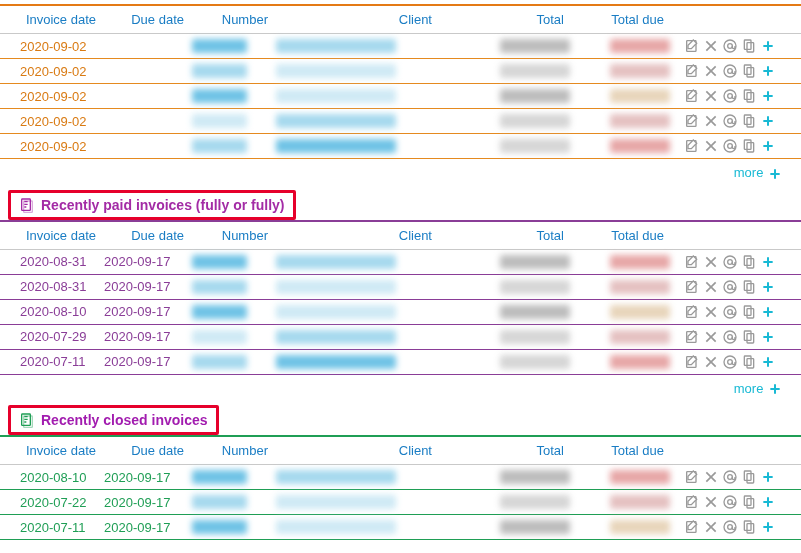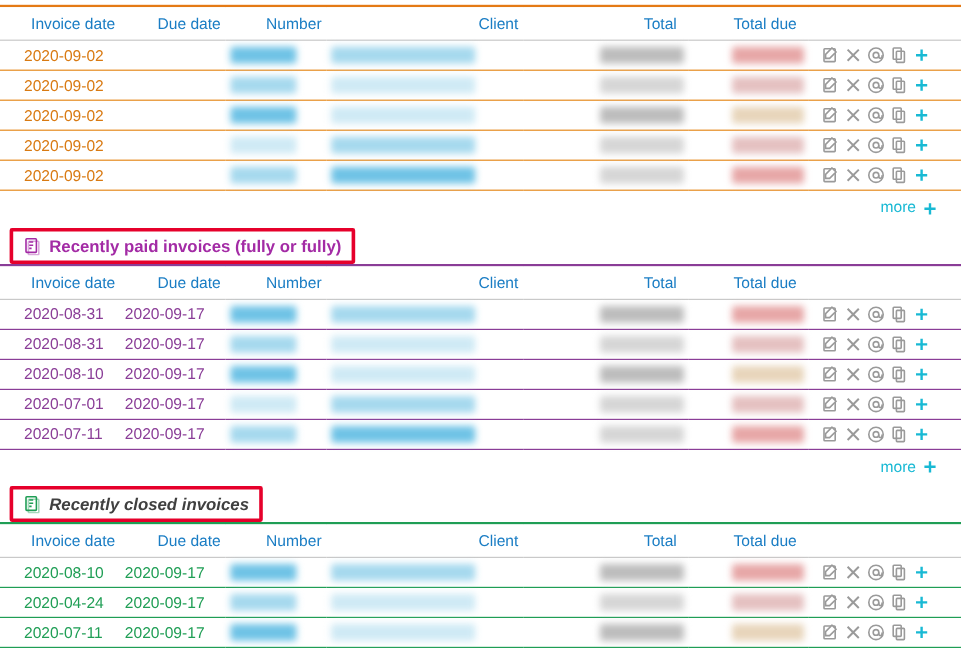--- a/index.html
+++ b/index.html
@@ -48,21 +48,21 @@
   .more-row .plus { vertical-align:middle; }
   .more-link { cursor:pointer; }
   tr.orange td { border-bottom-color:#e58a1f; }
   tr.orange .date-cell, tr.orange .due-cell { color:#d97a12; }
   tr.purple td { border-bottom-color:#8a3d97; }
   tr.purple .date-cell, tr.purple .due-cell { color:#8a3d97; }
   tr.green td  { border-bottom-color:#1f9e55; }
   tr.green .date-cell, tr.green .due-cell { color:#1f9e55; }
   .hdr-orange { color:#e47a15; }
   .hdr-purple { color:#a32ba5; }
-  .hdr-green  { color:#404040;font-style:italic; }
+  .hdr-green  { color:#a21caf; }
   .accent-orange { background:#e47a15; }
   .accent-purple { background:#8a3d97; }
   .accent-green  { background:#1f9e55; }
 </style>
 </head>
 <body>
 
 <div class="page">
 
   <div class="section">
@@ -505,21 +505,21 @@
                 </span>
                 <span class="ic plus">
                   <svg viewBox="0 0 24 24" stroke="currentColor" stroke-width="3" fill="none">
                     <path d="M12 5v14M5 12h14"></path>
                   </svg>
                 </span>
               </div>
             </td>
           </tr>
           <tr class="row-sep purple">
-            <td class="date-cell">2020-07-01</td>
+            <td class="date-cell">2020-07-29</td>
             <td class="due-cell">2020-09-17</td>
             <td>
               <div class="blur b-blue3" style="width:55px"></div>
             </td>
             <td>
               <div class="blur b-blue2" style="width:120px"></div>
             </td>
             <td style="text-align:right">
               <div class="blur b-grey2" style="width:70px;margin-left:auto"></div>
             </td>
@@ -691,21 +691,21 @@
                 </span>
                 <span class="ic plus">
                   <svg viewBox="0 0 24 24" stroke="currentColor" stroke-width="3" fill="none">
                     <path d="M12 5v14M5 12h14"></path>
                   </svg>
                 </span>
               </div>
             </td>
           </tr>
           <tr class="row-sep green">
-            <td class="date-cell">2020-04-24</td>
+            <td class="date-cell">2020-07-22</td>
             <td class="due-cell">2020-09-17</td>
             <td>
               <div class="blur b-blue2" style="width:55px"></div>
             </td>
             <td>
               <div class="blur b-blue3" style="width:120px"></div>
             </td>
             <td style="text-align:right">
               <div class="blur b-grey2" style="width:70px;margin-left:auto"></div>
             </td>

